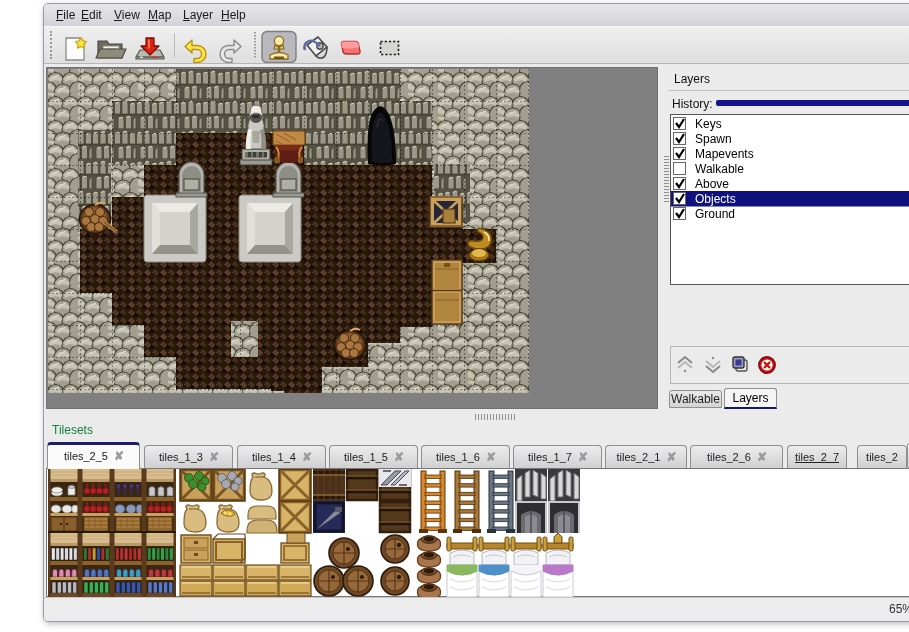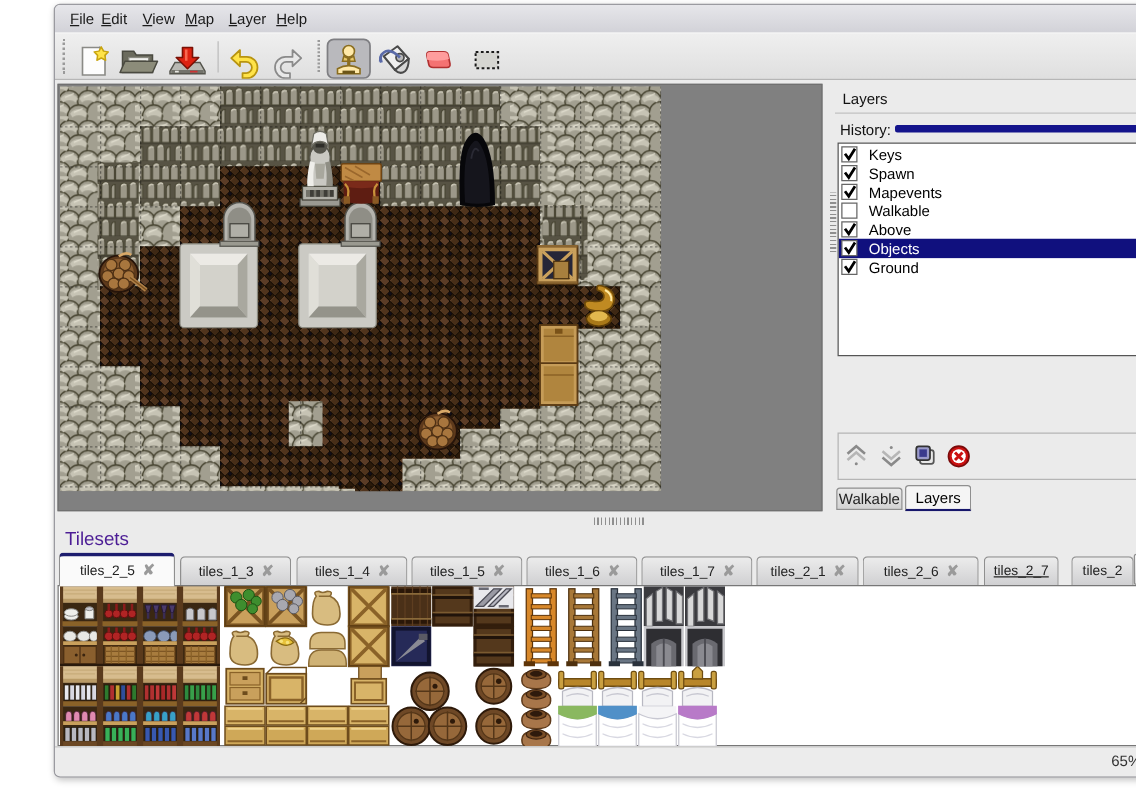--- a/index.html
+++ b/index.html
@@ -417,21 +417,21 @@
 
   <div class="abs" style="left:1px;top:323px;width:53px;height:18px;background:linear-gradient(#e9e9e9,#d3d3d3);border:1px solid #8f8f8f;border-radius:3px 3px 0 0;font-size:12px;text-align:center;line-height:17px;color:#222;">Walkable</div>
 
   <div class="abs" style="left:56px;top:321px;width:53px;height:21px;background:#f5f5f5;border:1px solid #8f8f8f;border-bottom:2px solid #16166b;border-radius:3px 3px 0 0;font-size:12px;text-align:center;line-height:18px;color:#000;">Layers</div>
 </div>
 
 <div class="abs" style="left:431px;top:410px;width:41px;height:6px;background-image:repeating-linear-gradient(90deg,#8f8f8f 0,#8f8f8f 1px,transparent 1px,transparent 3px);"></div>
 
 <div class="abs" style="left:1px;top:415px;width:897px;height:182px;">
 
-  <span class="abs" style="left:7px;top:4px;font-size:15px;color:#4c1d95;">Tilesets</span>
+  <span class="abs" style="left:7px;top:4px;font-size:12px;color:#15803d;">Tilesets</span>
 
   <svg class="abs" style="left:869px;top:5px;" width="12" height="12" viewBox="0 0 12 12">
         <rect x="0.5" y="0.5" width="11" height="11" rx="2" fill="#f2f2f2" stroke="#555"></rect>
         <rect x="4.2" y="2.5" width="5" height="5" fill="none" stroke="#444"></rect>
         <rect x="2.5" y="4.2" width="5" height="5" fill="#f2f2f2" stroke="#444"></rect>
       </svg>
 
   <svg class="abs" style="left:885px;top:5px;" width="12" height="12" viewBox="0 0 12 12">
         <rect x="0.5" y="0.5" width="11" height="11" rx="2" fill="#f2f2f2" stroke="#555"></rect>
         <path d="M3 3 L9 9 M9 3 L3 9" stroke="#333" stroke-width="1.6"></path>

